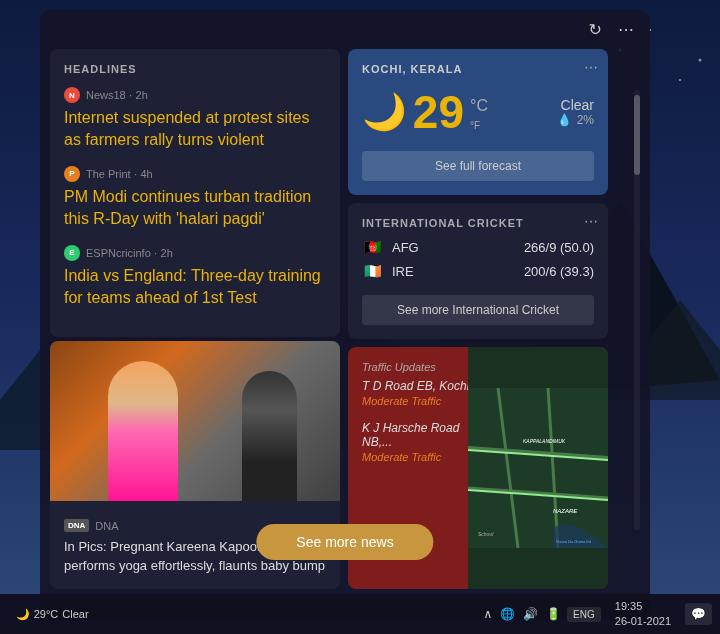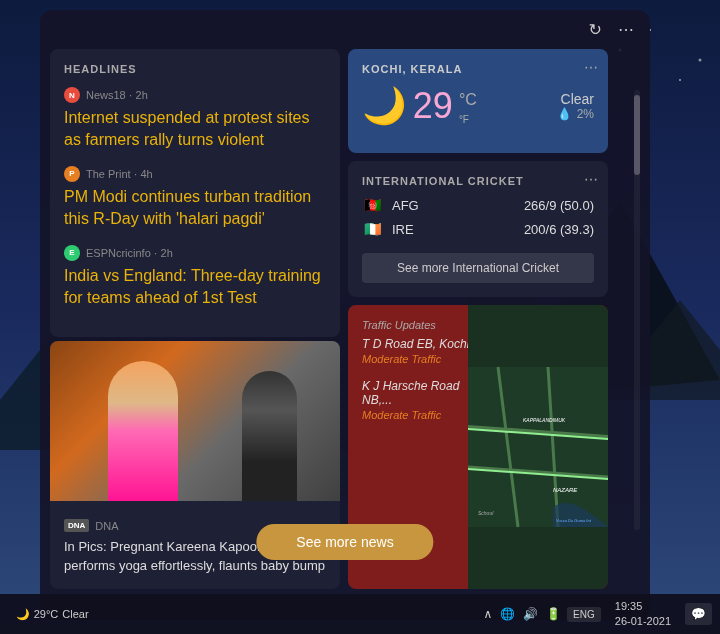--- a/index.html
+++ b/index.html
@@ -235,23 +235,23 @@
       display: flex;
       align-items: center;
       gap: 6px;
     }
 
     .weather-emoji {
       font-size: 36px;
     }
 
     .weather-temp {
-      font-size: 36px;
-      font-weight: 400;
-      color: #f9a8d4;
+      font-size: 46px;
+      font-weight: 700;
+      color: #eab308;
     }
 
     .weather-unit {
       font-size: 16px;
       color: #aaa;
       vertical-align: top;
       margin-top: 6px;
     }
 
     .weather-details {
@@ -600,20 +600,21 @@
             <span class="weather-unit">°C<br><span style="font-size:10px">°F</span></span>
           </div>
           <div class="weather-details">
             <div class="weather-condition">Clear</div>
             <div class="weather-rain">
               <span>💧</span>
               <span>2%</span>
             </div>
           </div>
         </div>
+        <button class="weather-forecast-btn">See full forecast</button>
       </div>
 
       <div class="cricket-card">
         <span class="card-menu">⋯</span>
         <div class="cricket-label">INTERNATIONAL CRICKET</div>
         
         <div class="cricket-match">
           <span class="team-flag">🇦🇫</span>
           <span class="team-name">AFG</span>
           <span class="team-score">266/9 (50.0)</span>

